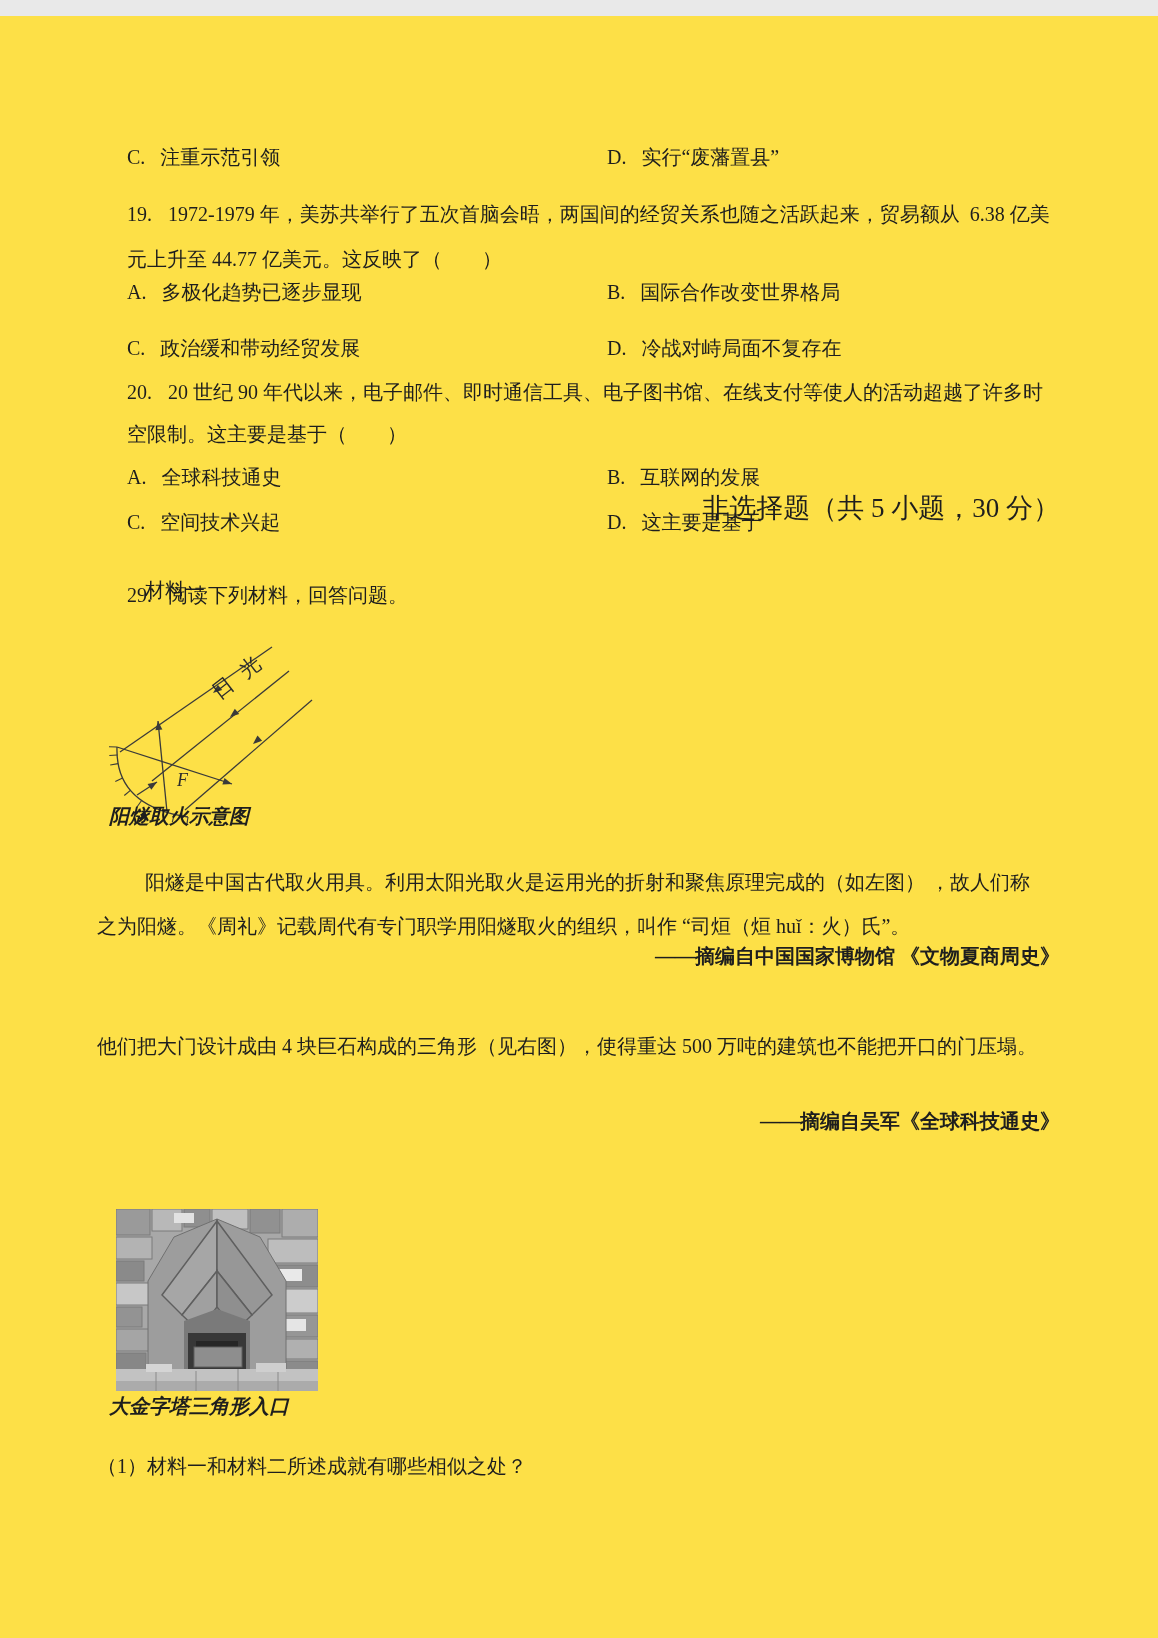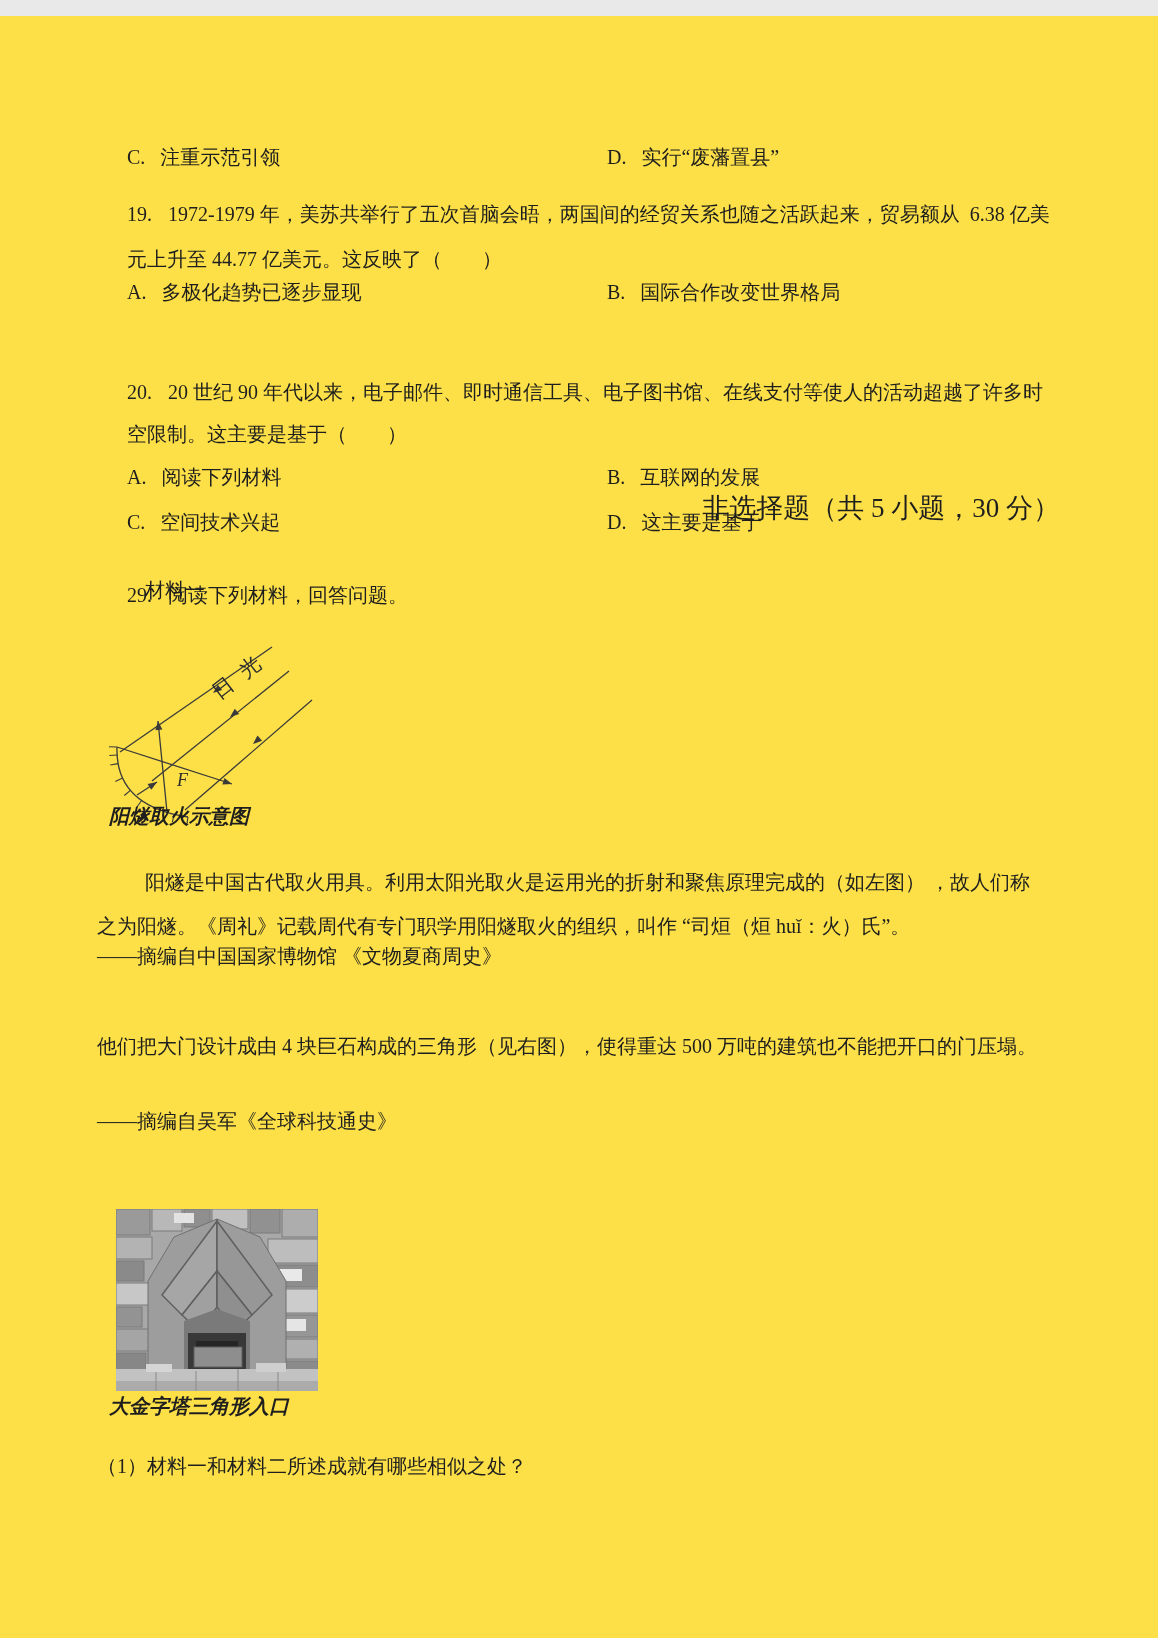--- a/index.html
+++ b/index.html
@@ -17,21 +17,21 @@
   .line{
     position:absolute;left:0;right:0;height:46px;line-height:46px;
     white-space:pre;
   }
   .opt{display:inline-block;width:480px;white-space:pre;vertical-align:top;}
   .opt.last{width:auto;}
   .opt-label{display:inline-block;margin-right:15px;}
   .q-num{display:inline-block;margin-right:16px;text-align:right;}
   .indent{padding-left:48px;}
   .center{text-align:right;font-weight:normal;font-size:27px;}
-  .right{}
+  .right{text-align:right;font-weight:bold;}
   .caption{font-weight:bold;padding-left:12px;font-style:italic;}
   .diagram-wrap{position:absolute;left:-2px;top:598px;width:250px;height:215px;}
   .photo-wrap{position:absolute;left:19px;top:1193px;width:202px;height:182px;}
   svg{display:block;}
 </style>
 </head>
 <body>
 
 <div class="page">
   <div class="content">
@@ -42,29 +42,32 @@
 
     <div class="line" style="top:129px">
       <span class="q-num">19.</span><span>1972-1979 年，美苏共举行了五次首脑会晤，两国间的经贸关系也随之活跃起来，贸易额从  6.38 亿美</span>
     </div>
     <div class="line" style="top:174px">
       <span>元上升至 44.77 亿美元。这反映了（        ）</span>
     </div>
     <div class="line" style="top:207px">
       <span class="opt"><span class="opt-label">A.</span><span>多极化趋势已逐步显现</span></span><span class="opt last"><span class="opt-label">B.</span><span>国际合作改变世界格局</span></span>
     </div>
+    <div class="line" style="top:263px">
+      <span class="opt"><span class="opt-label">C.</span><span>政治缓和带动经贸发展</span></span><span class="opt last"><span class="opt-label">D.</span><span>冷战对峙局面不复存在</span></span>
+    </div>
 
     <div class="line" style="top:307px">
       <span class="q-num">20.</span><span>20 世纪 90 年代以来，电子邮件、即时通信工具、电子图书馆、在线支付等使人的活动超越了许多时</span>
     </div>
     <div class="line" style="top:349px">
       <span>空限制。这主要是基于（        ）</span>
     </div>
     <div class="line" style="top:392px">
-      <span class="opt"><span class="opt-label">A.</span><span>阅读下列材料</span></span><span class="opt last"><span class="opt-label">B.</span><span>互联网的发展</span></span>
+      <span class="opt"><span class="opt-label">A.</span><span>全球科技通史</span></span><span class="opt last"><span class="opt-label">B.</span><span>互联网的发展</span></span>
     </div>
     <div class="line" style="top:437px">
       <span class="opt"><span class="opt-label">C.</span><span>空间技术兴起</span></span><span class="opt last"><span class="opt-label">D.</span><span>这主要是基于</span></span>
     </div>
 
     <div class="line center" style="top:469px">非选择题（共 5 小题，30 分）</div>
 
     <div class="line" style="top:510px">
       <span class="q-num">29.</span><span>阅读下列材料，回答问题。</span>
     </div>

